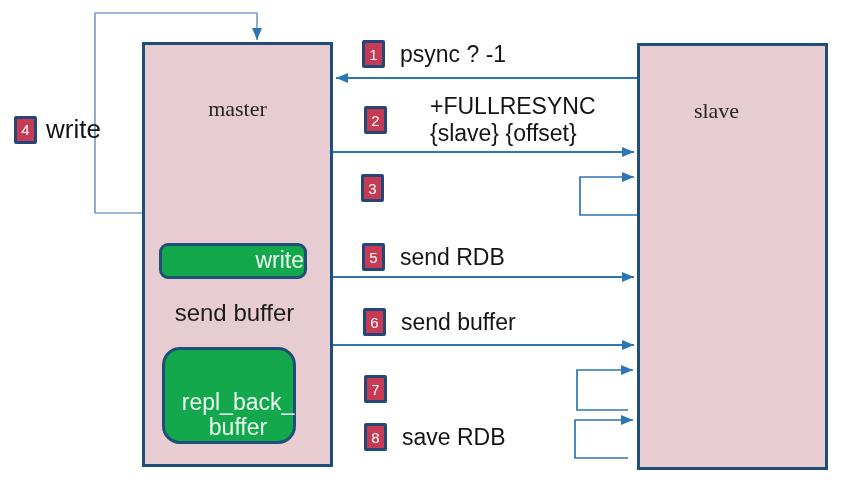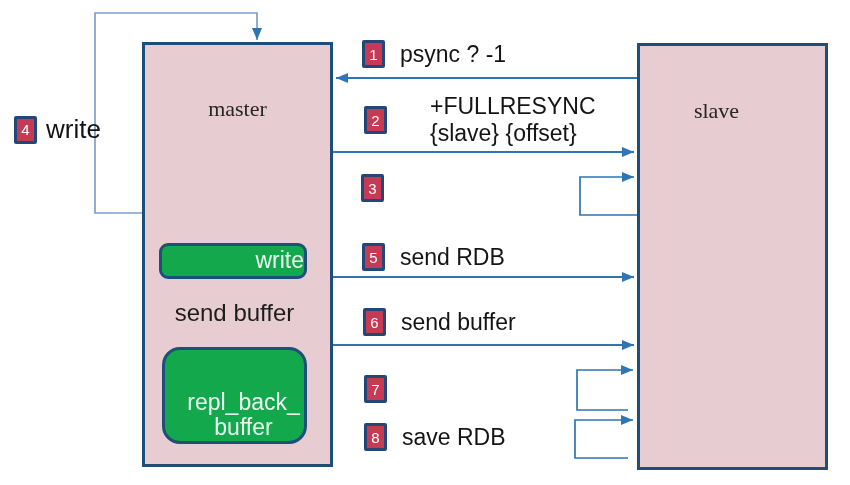--- a/index.html
+++ b/index.html
@@ -16,21 +16,21 @@
     position:absolute;left:0;width:100%;text-align:center;
     font-size:22px;color:#262626;z-index:3;font-family:Liberation Serif, serif;
   }
   .green-box{
     position:absolute;box-sizing:border-box;background:#14a84d;
     border:3px solid #1f4e79;color:#eafaf2;z-index:3;
     display:flex;align-items:center;justify-content:flex-end;
     font-size:23px;line-height:1.12;text-align:center;
   }
   .write-box{left:159px;top:243px;width:148px;height:36px;border-radius:9px;}
-  .repl-box{left:162px;top:347px;width:145px;height:97px;border-radius:18px;flex-direction:column;padding-left:18px;}
+  .repl-box{left:162px;top:347px;width:134px;height:97px;border-radius:18px;flex-direction:column;padding-left:18px;}
   .send-buffer-label{
     position:absolute;left:152px;top:299px;width:165px;text-align:center;
     font-size:24px;color:#1c1c1c;z-index:2;
   }
   .step{
     position:absolute;display:flex;align-items:center;gap:15px;
     font-size:23px;color:#141414;z-index:4;white-space:nowrap;
   }
   .badge{
     width:17px;height:22px;flex:none;border:3px solid #24477a;border-radius:2px;

